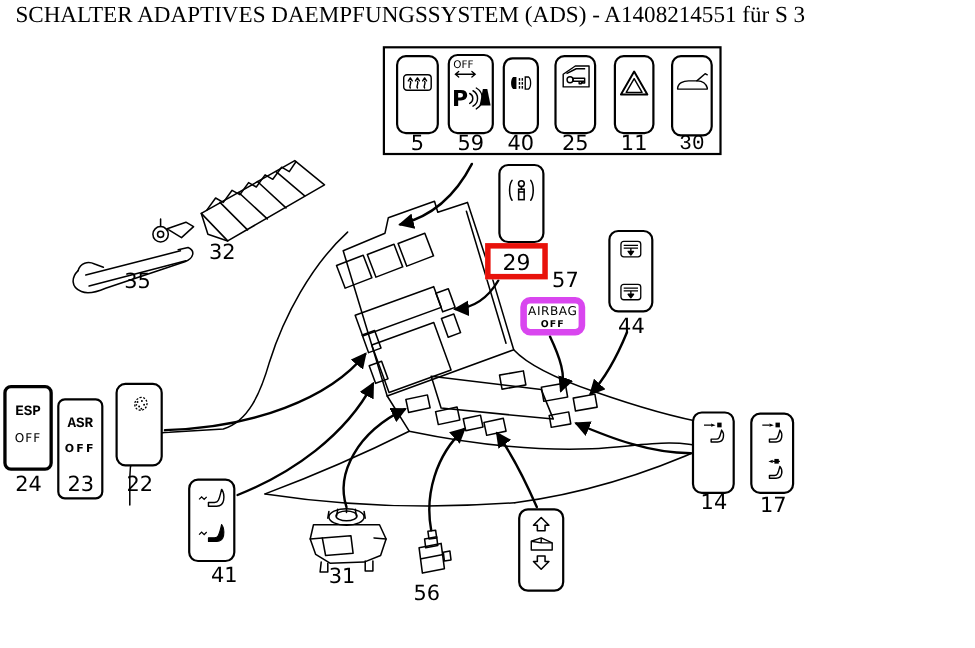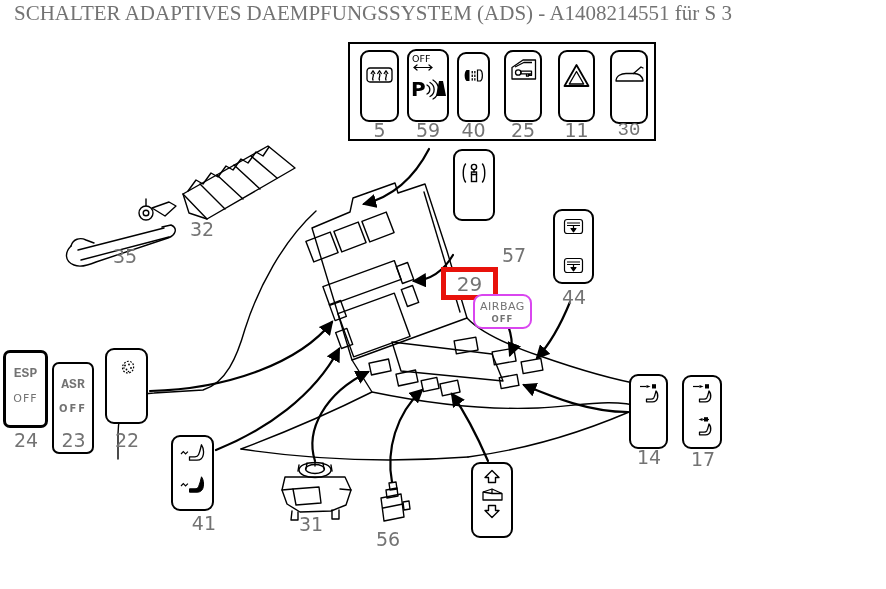--- a/index.html
+++ b/index.html
@@ -1,31 +1,31 @@
 <!DOCTYPE html>
 <html><head>
 <meta charset="utf-8">
 <style>
   html,body{margin:0;padding:0;background:#fff;}
   .stage{position:relative;width:886px;height:589px;background:#fff;overflow:hidden;
-         font-family:"DejaVu Sans",sans-serif;color:#737373;}
+         font-family:"DejaVu Sans",sans-serif;color:#000000;}
   .title{position:absolute;left:14px;top:1px;width:886px;white-space:nowrap;overflow:hidden;
          font-family:"Liberation Serif",serif;font-size:21px;}
   .caption{position:absolute;left:141px;top:551px;font-family:"Liberation Serif",serif;font-size:17px;}
   svg.decor{position:absolute;left:0;top:0;pointer-events:none;}
   .panel{position:absolute;left:348px;top:42px;width:308px;height:99px;border:2px solid #000;box-sizing:border-box;}
   .sw{position:absolute;background:#fff;border:2px solid #000;border-radius:9px;box-sizing:border-box;
       display:flex;flex-direction:column;align-items:center;}
   .sw svg{display:block;}
   .num{position:absolute;font-size:19px;text-align:center;line-height:20px;}
   .redbox{position:absolute;left:441px;top:221px;width:57px;height:33px;border:5px solid #e8120b;
           box-sizing:border-box;background:#fff;display:flex;align-items:center;justify-content:center;
-          font-size:20px;margin-top:46px;}
-  .airbag{position:absolute;left:473px;top:270px;width:59px;height:35px;border:2px solid #d946ef;border-radius:9px;
-          box-sizing:border-box;background:#fff;display:flex;flex-direction:column;align-items:center;justify-content:center;margin-top:24px;}
+          font-size:20px;}
+  .airbag{position:absolute;left:473px;top:270px;width:59px;height:35px;border:6px solid #d946ef;border-radius:9px;
+          box-sizing:border-box;background:#fff;display:flex;flex-direction:column;align-items:center;justify-content:center;}
   .airbag .l1{font-size:11px;letter-spacing:0.5px;}
   .airbag .l2{font-size:8.5px;font-weight:600;letter-spacing:1px;margin-top:1px;}
   .big-label{font-family:Liberation Mono, monospace;font-size:13px;font-weight:600;margin-top:13px;}
   .off-label{font-size:10px;font-weight:700;letter-spacing:2px;margin-top:11px;}
 </style>
 </head>
 <body>
 
 <div class="stage">
 

